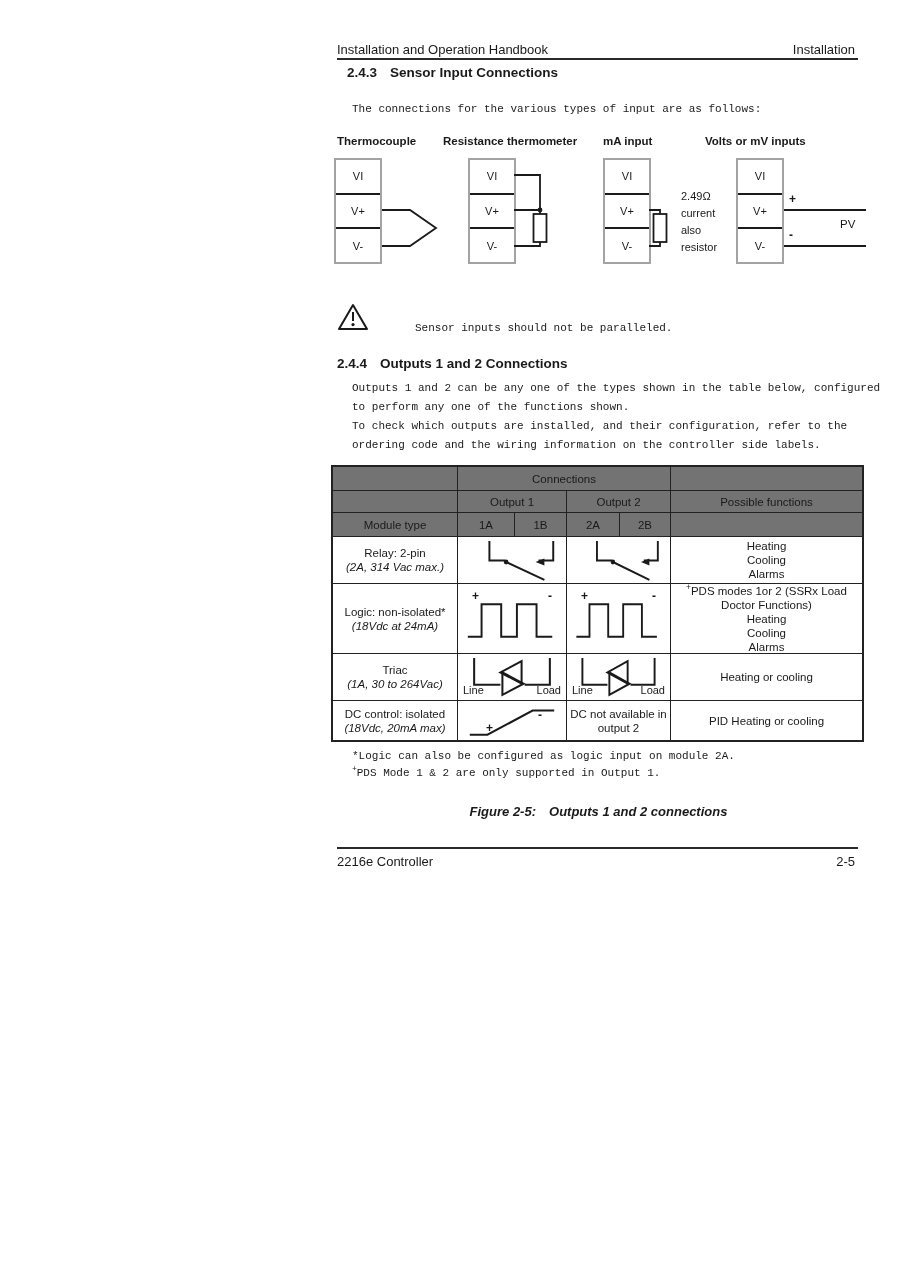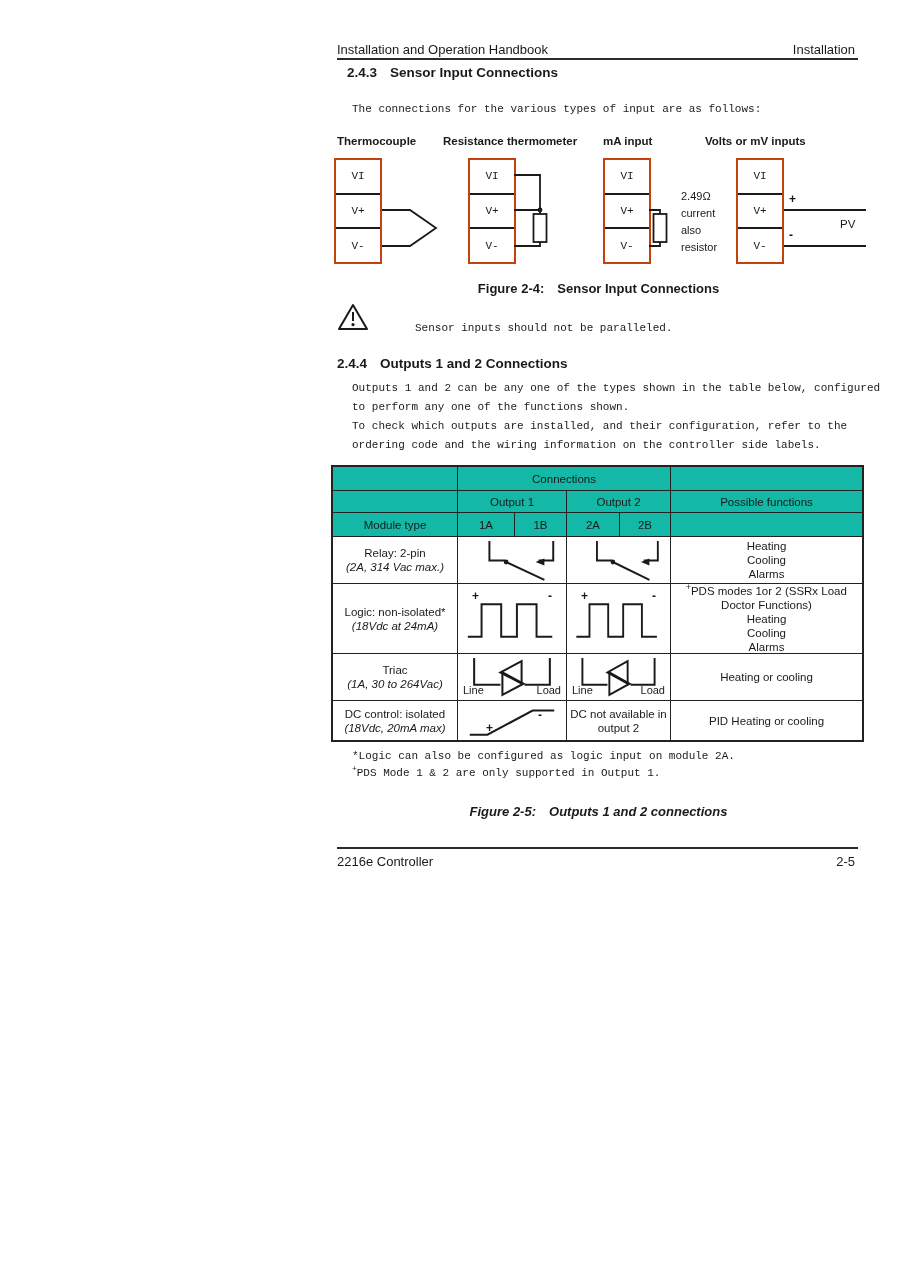--- a/index.html
+++ b/index.html
@@ -7,38 +7,38 @@
         font-family:"Liberation Sans",sans-serif;color:#1a1a1a;overflow:hidden;}
   .abs{position:absolute;}
   .serif{font-family:Liberation Mono, monospace;font-size:11px;line-height:19px;margin-left:15px;}
   .sans13{font-size:13px;}
   .it{font-style:italic;}
   .rule{background:#2a2a2a;height:2px;}
   .h-sec{font-size:13.5px;font-weight:bold;}
   .h-sec .num{display:inline-block;width:43px;}
   .diag-label{font-size:11.5px;font-weight:bold;}
   
-  .tblock{width:48px;height:106px;border:2px solid #c2410c;box-sizing:border-box;
-          display:flex;flex-direction:column;background:#fff;font-family:Liberation Mono, monospace;}
+  .tblock{width:48px;height:106px;border:2px solid #a3a3a3;box-sizing:border-box;
+          display:flex;flex-direction:column;background:#fff;}
   .tcell{flex:1;display:flex;align-items:center;justify-content:center;
          font-size:11px;border-bottom:2px solid #1a1a1a;}
   .tcell:last-child{border-bottom:none;}
   svg{display:block;}
   .ann{font-size:11px;line-height:17px;}
   .wire-lbl{font-size:12px;font-weight:bold;}
   .caption{font-size:13px;font-weight:bold;text-align:center;}
   .caption .cap-title{margin-left:13px;}
   
   .outtable{display:grid;grid-template-columns:125px 57px 52px 53px 51px 191px;
             grid-template-rows:24px 22px 24px 47px 70px 47px 39px;
             border:2px solid #222;box-sizing:content-box;font-size:11.5px;}
   .cell{border-right:1px solid #222;border-bottom:1px solid #222;box-sizing:border-box;
         display:flex;align-items:center;justify-content:center;text-align:center;
         position:relative;line-height:14px;}
-  .hd{background:#14b8a6;}
+  .hd{background:#737373;}
   .nbr{border-right:none;}
   .nbb{border-bottom:none;}
   .gr1{grid-row:1}.gr2{grid-row:2}.gr3{grid-row:3}.gr4{grid-row:4}.gr5{grid-row:5}.gr6{grid-row:6}.gr7{grid-row:7}
   .gc1{grid-column:1}.gc2{grid-column:2}.gc3{grid-column:3}.gc4{grid-column:4}.gc5{grid-column:5}.gc6{grid-column:6}
   .gc2s4{grid-column:2 / span 4}.gc23{grid-column:2 / span 2}.gc45{grid-column:4 / span 2}
   .modcell{flex-direction:column;}
   .fncell{flex-direction:column;padding:2px 6px;}
   sup{font-size:0.72em;vertical-align:super;line-height:0;}
   .symcell .splus{position:absolute;left:14px;top:5px;font-weight:bold;font-size:12px;}
   .symcell .sminus{position:absolute;right:14px;top:5px;font-weight:bold;font-size:12px;}
@@ -132,23 +132,20 @@
         <span>V-</span>
       </div>
   </div>
   <svg class="abs" style="left:784px;top:158px;" width="86" height="106" viewBox="0 0 86 106">
     <path d="M0,52 H82 M0,88 H82" fill="none" stroke="#1a1a1a" stroke-width="1.8"></path>
   </svg>
   <div class="abs wire-lbl" style="left:789px;top:192px;">+</div>
   <div class="abs" style="left:840px;top:218px;font-size:11.5px;">PV</div>
   <div class="abs wire-lbl" style="left:789px;top:228px;">-</div>
 
-  <div class="abs caption" style="left:337px;top:281px;width:523px;">
-    <span>Figure 2-4:</span><span class="cap-title">Sensor Input Connections</span>
-  </div>
 
   <svg class="abs" style="left:338px;top:302px;" width="30" height="29" viewBox="0 0 30 29">
     <polygon points="15,3 29,27 1,27" fill="none" stroke="#1a1a1a" stroke-width="2" stroke-linejoin="round"></polygon>
     <line x1="15" y1="10" x2="15" y2="19" stroke="#1a1a1a" stroke-width="2"></line>
     <circle cx="15" cy="22.6" r="1.6" fill="#1a1a1a"></circle>
   </svg>
   <div class="abs serif" style="left:400px;top:319px;">Sensor inputs should not be paralleled.</div>
 
   <div class="abs h-sec" style="left:337px;top:356px;">
     <span class="num">2.4.4</span><span>Outputs 1 and 2 Connections</span>

